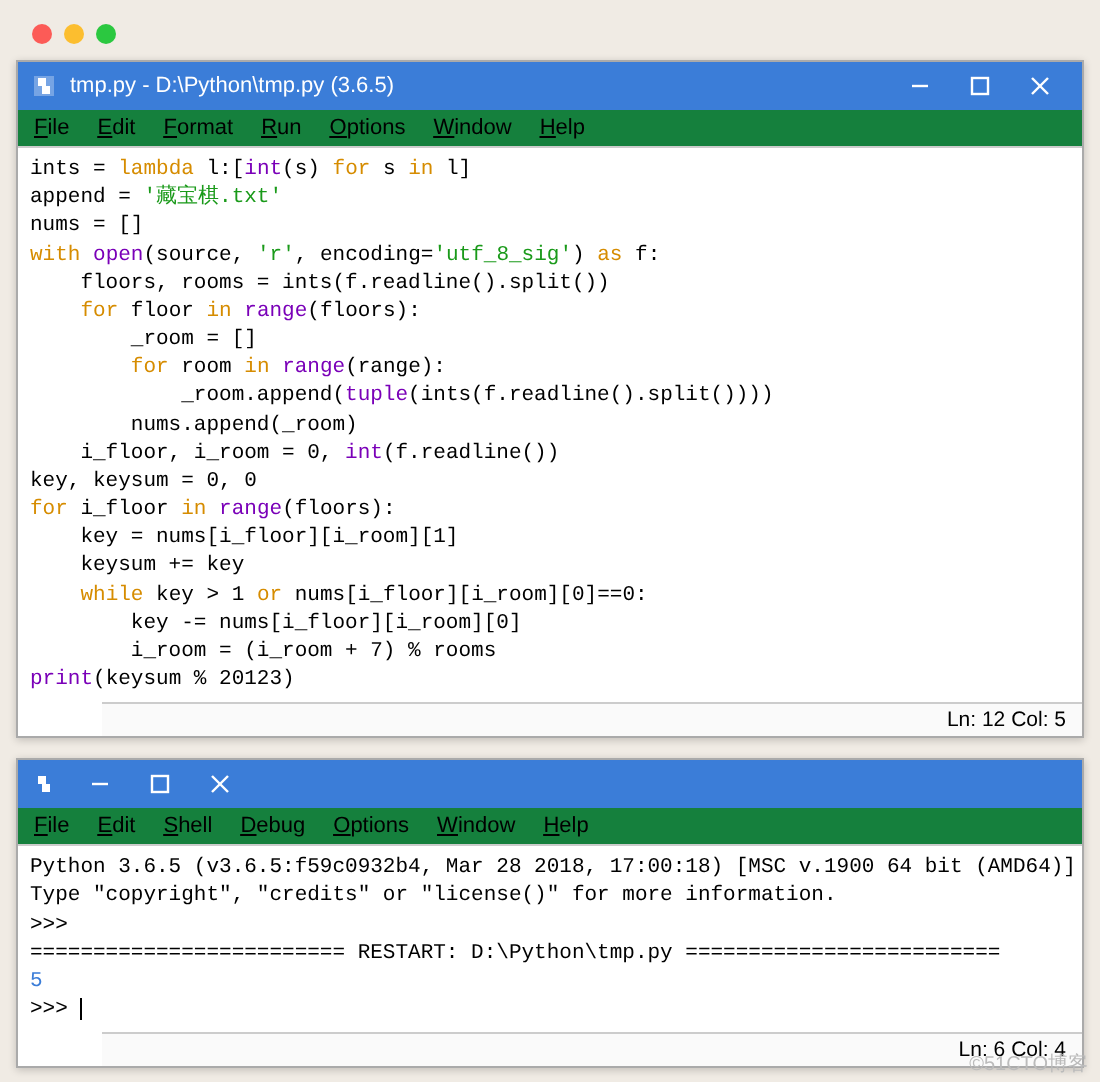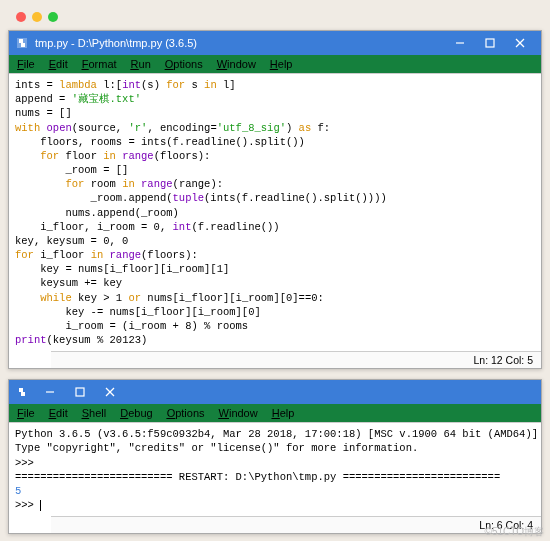--- a/index.html
+++ b/index.html
@@ -134,21 +134,21 @@
 <span class="op">        </span><span class="kw">for</span><span class="op"> room </span><span class="kw">in</span><span class="op"> </span><span class="builtin">range</span><span class="op">(range):</span>
 <span class="op">            _room.append(</span><span class="builtin">tuple</span><span class="op">(ints(f.readline().split())))</span>
 <span class="op">        nums.append(_room)</span>
 <span class="op">    i_floor, i_room = 0, </span><span class="builtin">int</span><span class="op">(f.readline())</span>
 <span class="op">key, keysum = 0, 0</span>
 <span class="kw">for</span><span class="op"> i_floor </span><span class="kw">in</span><span class="op"> </span><span class="builtin">range</span><span class="op">(floors):</span>
 <span class="op">    key = nums[i_floor][i_room][1]</span>
 <span class="op">    keysum += key</span>
 <span class="op">    </span><span class="kw">while</span><span class="op"> key &gt; 1 </span><span class="kw">or</span><span class="op"> nums[i_floor][i_room][0]==0:</span>
 <span class="op">        key -= nums[i_floor][i_room][0]</span>
-<span class="op">        i_room = (i_room + 8) % rooms</span>
+<span class="op">        i_room = (i_room + 7) % rooms</span>
 <span class="builtin">print</span><span class="op">(keysum % 20123)</span>
 </div>
   <div class="statusbar">Ln: 12  Col: 5</div>
 </div>
 
 <div class="window">
   <div class="titlebar">
     <span class="icon">
       <svg width="12" height="12" viewBox="0 0 12 12">
           <path d="M3 2h4v4H3z M5 6h4v4H5z" fill="#fff"></path>

